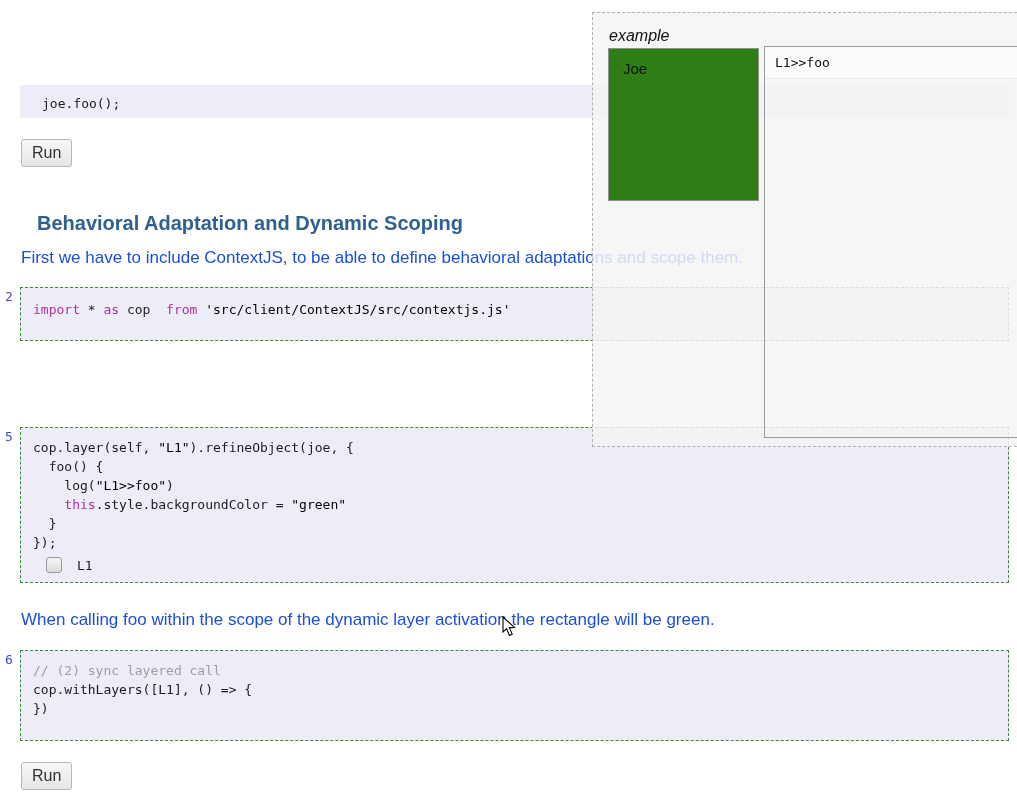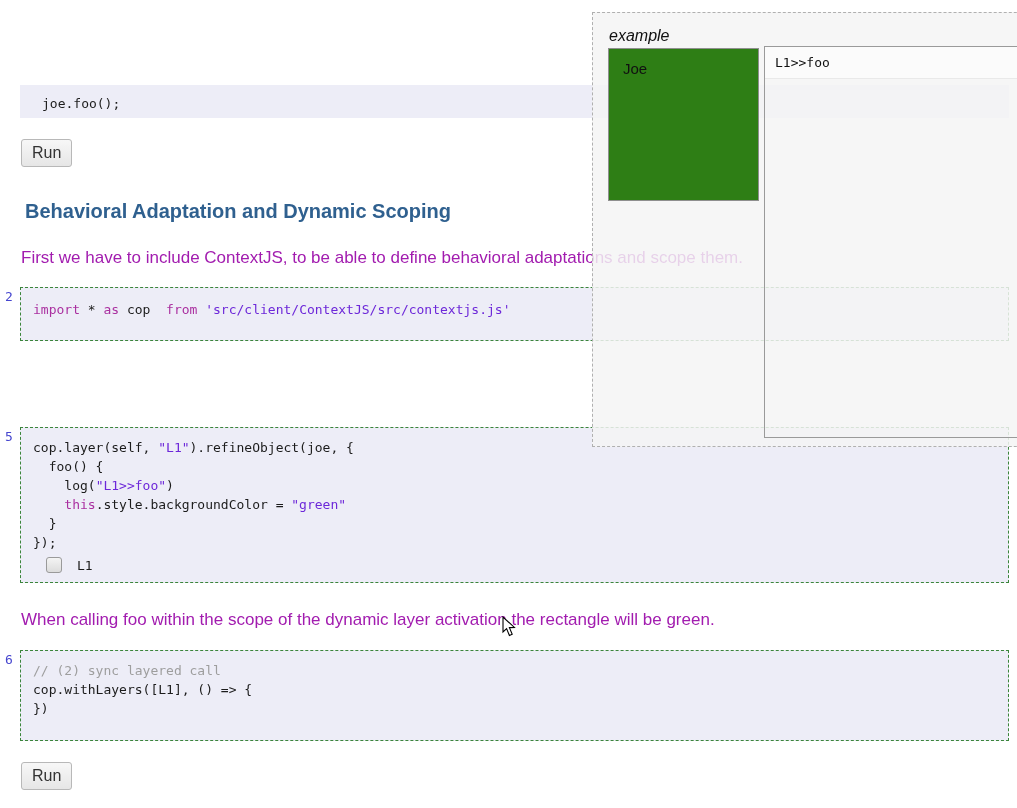--- a/index.html
+++ b/index.html
@@ -12,44 +12,44 @@
   
   .code-cell{
     position:absolute;left:20px;width:989px;box-sizing:border-box;
     background:#ededf7;
     font-family:"DejaVu Sans Mono","Liberation Mono",monospace;
     font-size:13px;color:#1c1c1c;
   }
   .code-cell.bordered{border:1px dashed #3b853b;}
   .code-line{height:19px;line-height:19px;white-space:pre;}
   .tok-k{color:#aa30a0;}
-  .tok-s{color:#6d28d9;}
+  .tok-s{color:#000000;}
   .tok-c{color:#9e9e9e;}
   .tok-p{color:#1c1c1c;}
   .gutter-num{
     position:absolute;left:-16px;top:1px;color:#4646cf;
     font-family:"DejaVu Sans Mono","Liberation Mono",monospace;font-size:13px;
   }
 
   
   .run-btn{
     position:absolute;left:21px;
     font-family:"Liberation Sans",sans-serif;font-size:16px;color:#333;
     background:linear-gradient(#f7f7f7,#e6e6e6);
     border:1px solid #b8b8b8;border-radius:3px;
     padding:4px 10px;cursor:pointer;
   }
 
   
   h2.page-heading{
-    position:absolute;left:21px;margin:4px;
+    position:absolute;left:21px;margin:16px;
     font-size:20px;font-weight:bold;color:#2f608f;white-space:nowrap;
   }
   .para{
-    position:absolute;left:21px;font-size:17px;color:#a21caf;
+    position:absolute;left:21px;font-size:17px;color:#1d4ed8;
     line-height:21px;white-space:nowrap;
   }
   .seg-code{
     font-family:"DejaVu Sans Mono","Liberation Mono",monospace;
     font-size:12px;
   }
 
   
   .cb-row{margin-top:4px;height:18px;display:flex;align-items:center;}
   .checkbox{

